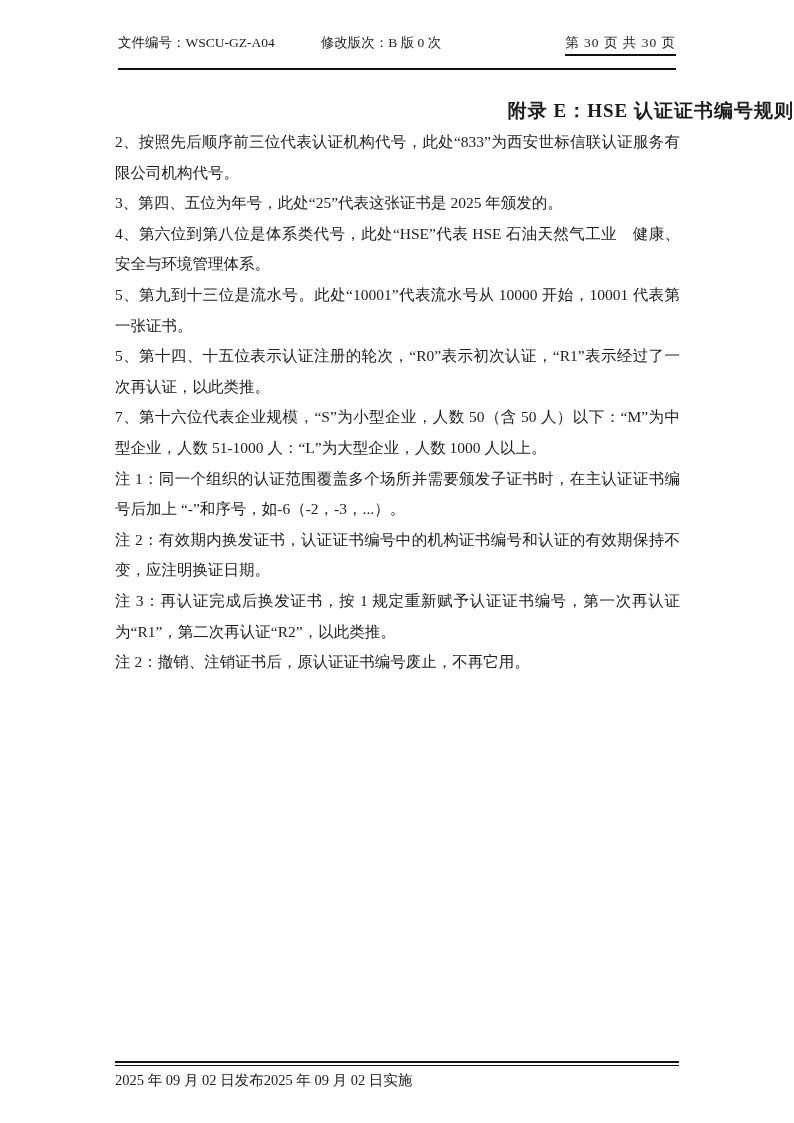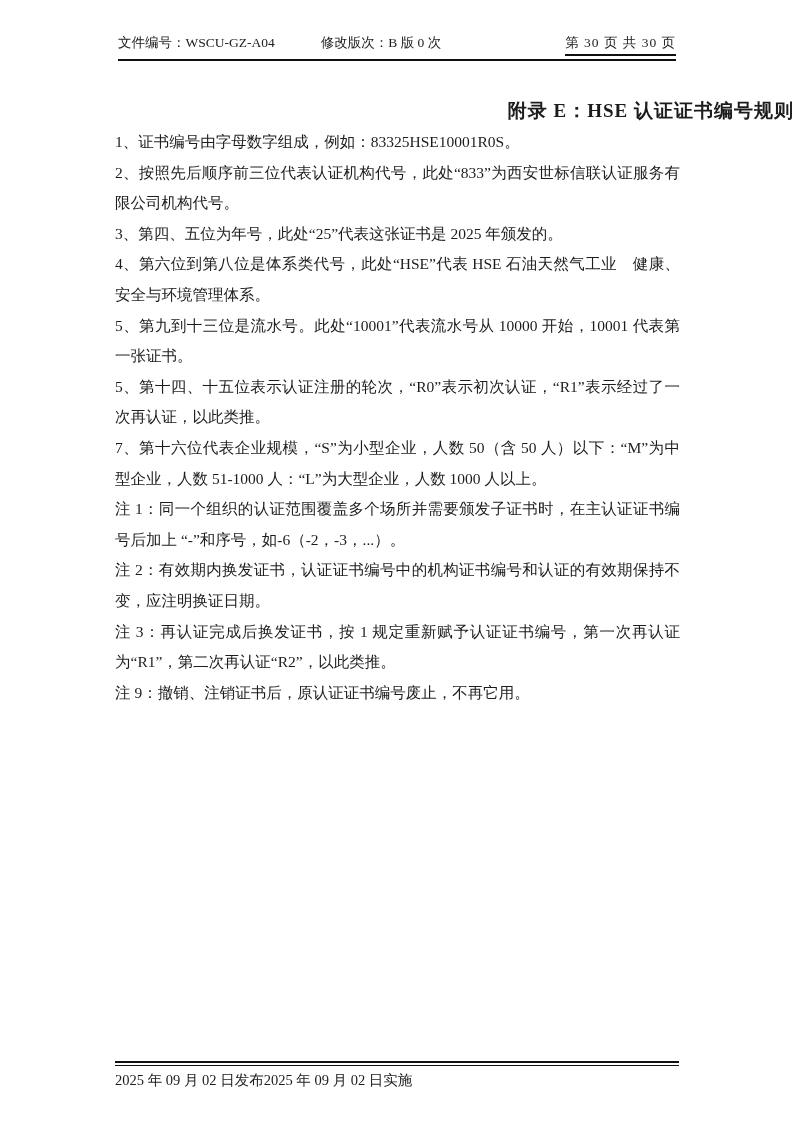--- a/index.html
+++ b/index.html
@@ -18,21 +18,21 @@
   }
   
   .header {
     position: absolute;
     top: 34px;
     left: 118px;
     width: 558px;
     display: flex;
     align-items: flex-end;
     font-size: 13.5px;
-    padding-bottom: 7px;
+    padding-bottom: 16px;
     border-bottom: 2px solid #111111;
   }
   .header .doc-number { white-space: nowrap; }
   .header .revision   { white-space: nowrap; margin-left: 46px; text-align: right; }
   .header .page-indicator {
     white-space: nowrap;
     margin-left: auto;
     border-bottom: 2px solid #111111;
     padding-bottom: 2px;
     margin-bottom: -4px;
@@ -90,31 +90,30 @@
 
   <div class="header">
     <span class="doc-number">文件编号：WSCU-GZ-A04</span>
     <span class="revision">修改版次：B 版 0 次</span>
     <span class="page-indicator">第 30 页 共 30 页</span>
   </div>
 
   <div class="doc-title">附录 E：HSE 认证证书编号规则</div>
 
   <div class="content">
-    <p>1、证书编号由字母数字组成，例如：83325HSE10001R0S。</p>
     <p>2、按照先后顺序前三位代表认证机构代号，此处“833”为西安世标信联认证服务有限公司机构代号。</p>
     <p>3、第四、五位为年号，此处“25”代表这张证书是 2025 年颁发的。</p>
     <p>4、第六位到第八位是体系类代号，此处“HSE”代表 HSE 石油天然气工业　健康、安全与环境管理体系。</p>
     <p>5、第九到十三位是流水号。此处“10001”代表流水号从 10000 开始，10001 代表第一张证书。</p>
     <p>5、第十四、十五位表示认证注册的轮次，“R0”表示初次认证，“R1”表示经过了一次再认证，以此类推。</p>
     <p>7、第十六位代表企业规模，“S”为小型企业，人数 50（含 50 人）以下：“M”为中型企业，人数 51-1000 人：“L”为大型企业，人数 1000 人以上。</p>
     <p>注 1：同一个组织的认证范围覆盖多个场所并需要颁发子证书时，在主认证证书编号后加上 “-”和序号，如-6（-2，-3，...）。</p>
     <p>注 2：有效期内换发证书，认证证书编号中的机构证书编号和认证的有效期保持不变，应注明换证日期。</p>
     <p>注 3：再认证完成后换发证书，按 1 规定重新赋予认证证书编号，第一次再认证为“R1”，第二次再认证“R2”，以此类推。</p>
-    <p>注 9：撤销、注销证书后，原认证证书编号废止，不再它用。</p>
+    <p>注 2：撤销、注销证书后，原认证证书编号废止，不再它用。</p>
   </div>
 
   <div class="footer">
     <div class="double-rule"></div>
     <div class="dates">
       <span>2025 年 09 月 02 日发布</span>
       <span>2025 年 09 月 02 日实施</span>
     </div>
   </div>
 

